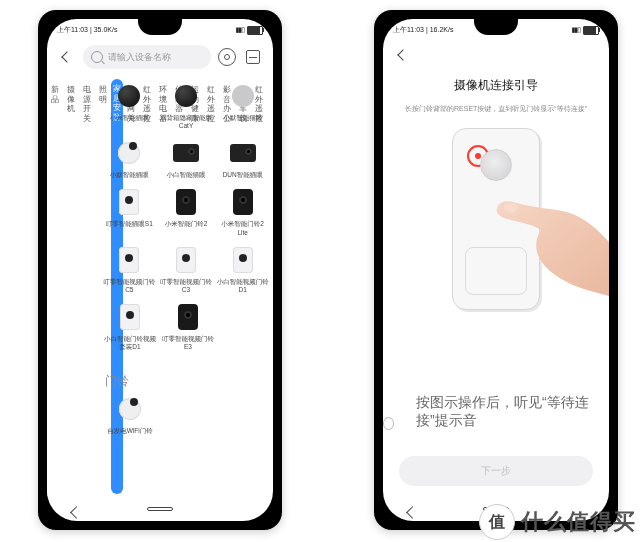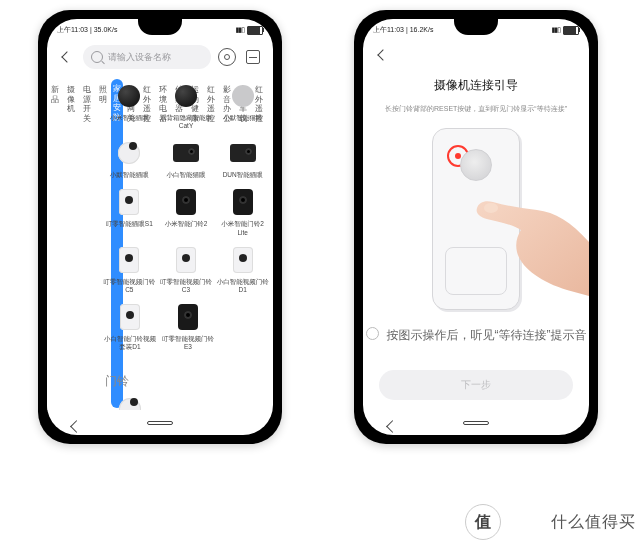--- a/index.html
+++ b/index.html
@@ -7,27 +7,27 @@
     background: #ffffff;
     font-family: -apple-system, "PingFang SC", "Helvetica Neue", Arial, sans-serif;
     width: 640px;
     height: 542px;
     position: relative;
     overflow: hidden;
   }
   .phone {
     position: absolute;
     width: 244px;
-    height: 434px;
+    height: 520px;
     background: #000;
-    border-radius: 32px;
+    border-radius: 18px;
     box-shadow: 0 2px 10px rgba(0,0,0,.2);
   }
   .phone.left  { left: 38px;  top: 10px; }
-  .phone.right { left: 354px; top: 10px; }
+  .phone.right { left: 374px; top: 10px; }
   .screen {
     position: absolute;
     left: 9px; right: 9px; top: 9px; bottom: 9px;
     background: #fff;
     border-radius: 30px;
     overflow: hidden;
     display: flex;
     flex-direction: column;
   }
   .notch {
@@ -179,22 +179,22 @@
     border:1px solid #dadadd; border-radius:8px;
     background-image: radial-gradient(#cfcfd2 0.6px, transparent 0.6px);
     background-size: 6px 6px;
     background-position: 3px 3px;
   }
   .hand {
     position:absolute; right:-2px; top:50px;
     width:120px; height:140px;
   }
   .checkrow {
-    display:flex; align-items:flex-start; justify-content:center; gap:8px;
-    font-size:12px; color:#666; padding: 6px 0 10px;
+    display:flex; align-items:flex-end; justify-content:center; gap:22px;
+    font-size:14px; color:#666; padding: 6px 0 10px;
   }
   .checkrow .cb {
     width:11px;height:11px;border:1px solid #bbb;border-radius:50%;
   }
   .nextbtn {
     margin: 16px 16px 10px;
     height:30px; border-radius:15px; background:#f0f0f2;
     color:#bdbdc0; font-size:10px;
     display:flex;align-items:center;justify-content:center;
   }
@@ -203,21 +203,21 @@
     position:absolute; right:4px; bottom:2px;
     display:flex; align-items:center; gap:6px;
     color:#555;
   }
   .wm .b {
     width:34px;height:34px;border-radius:50%;
     background:#fff;border:1px solid #ccc;
     display:flex;align-items:center;justify-content:center;
     font-size:16px;font-weight:700;color:#444;
   }
-  .wm .t { font-size:16px; font-weight:400; letter-spacing:1px;margin-left:44px; }
+  .wm .t { font-size:22px; font-weight:700; letter-spacing:1px; }
 </style>
 </head>
 <body>
 
 <div class="phone left">
   <div class="screen">
     <div class="notch"></div>
     <div class="status">
       <span>上午11:03 | 35.0K/s</span>
       <span class="r">

